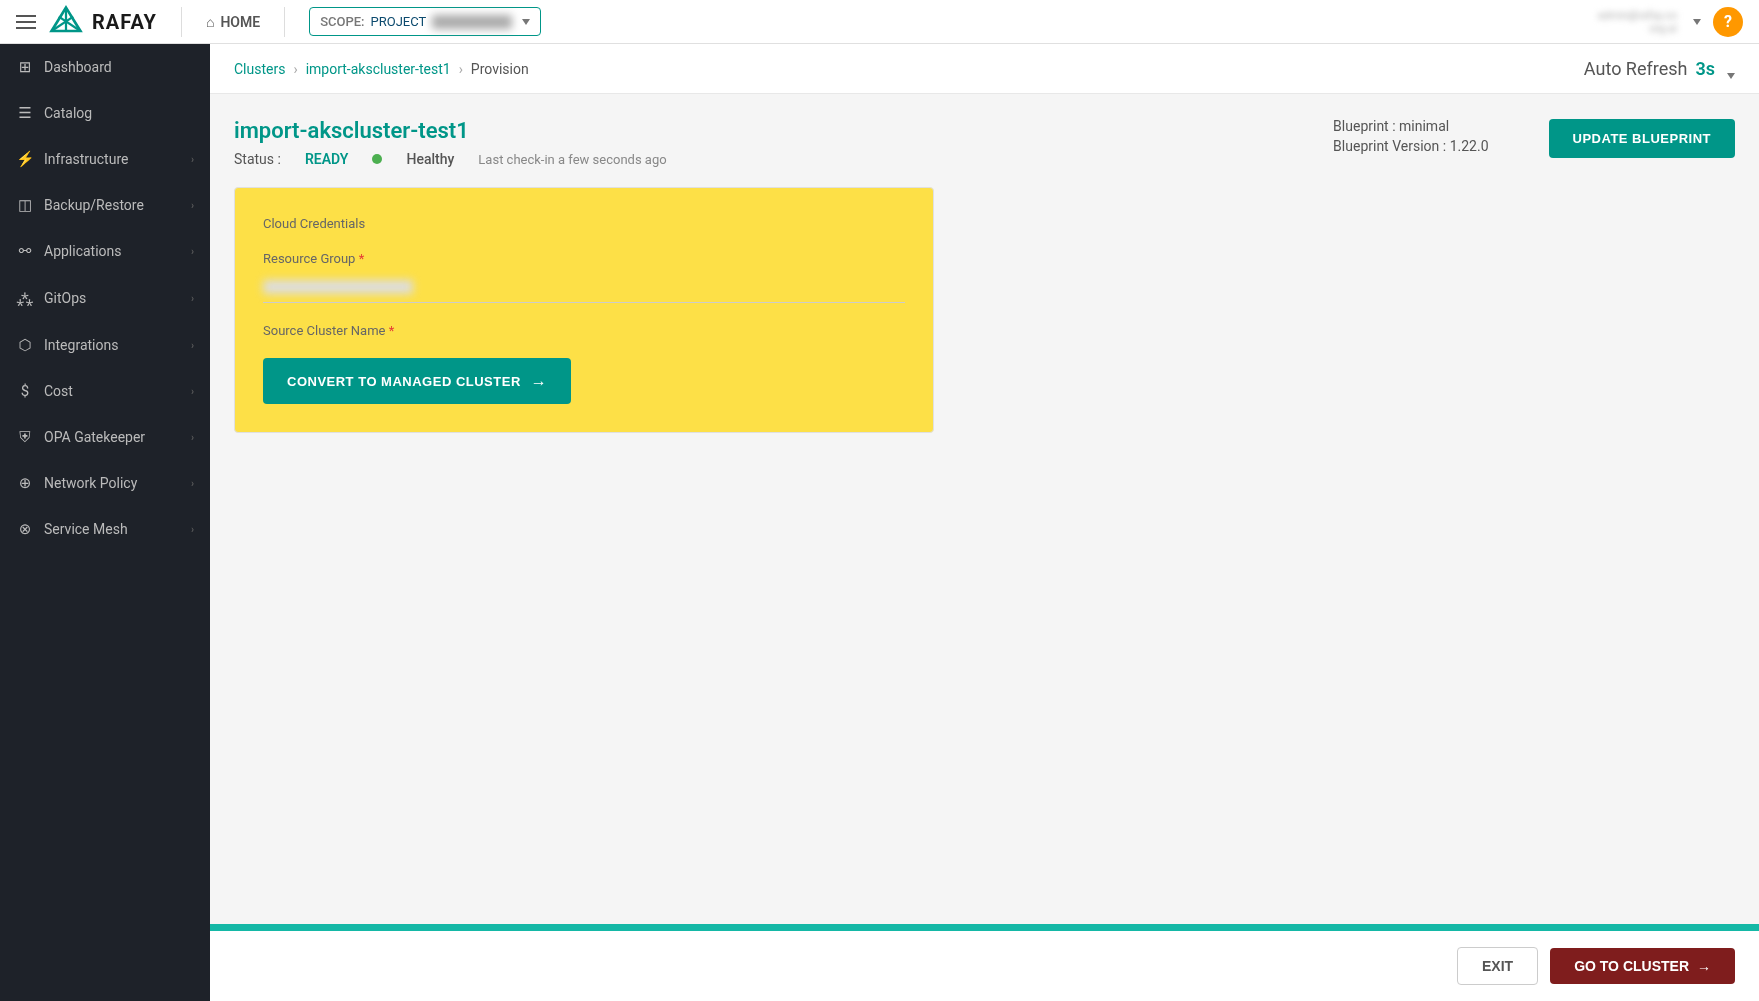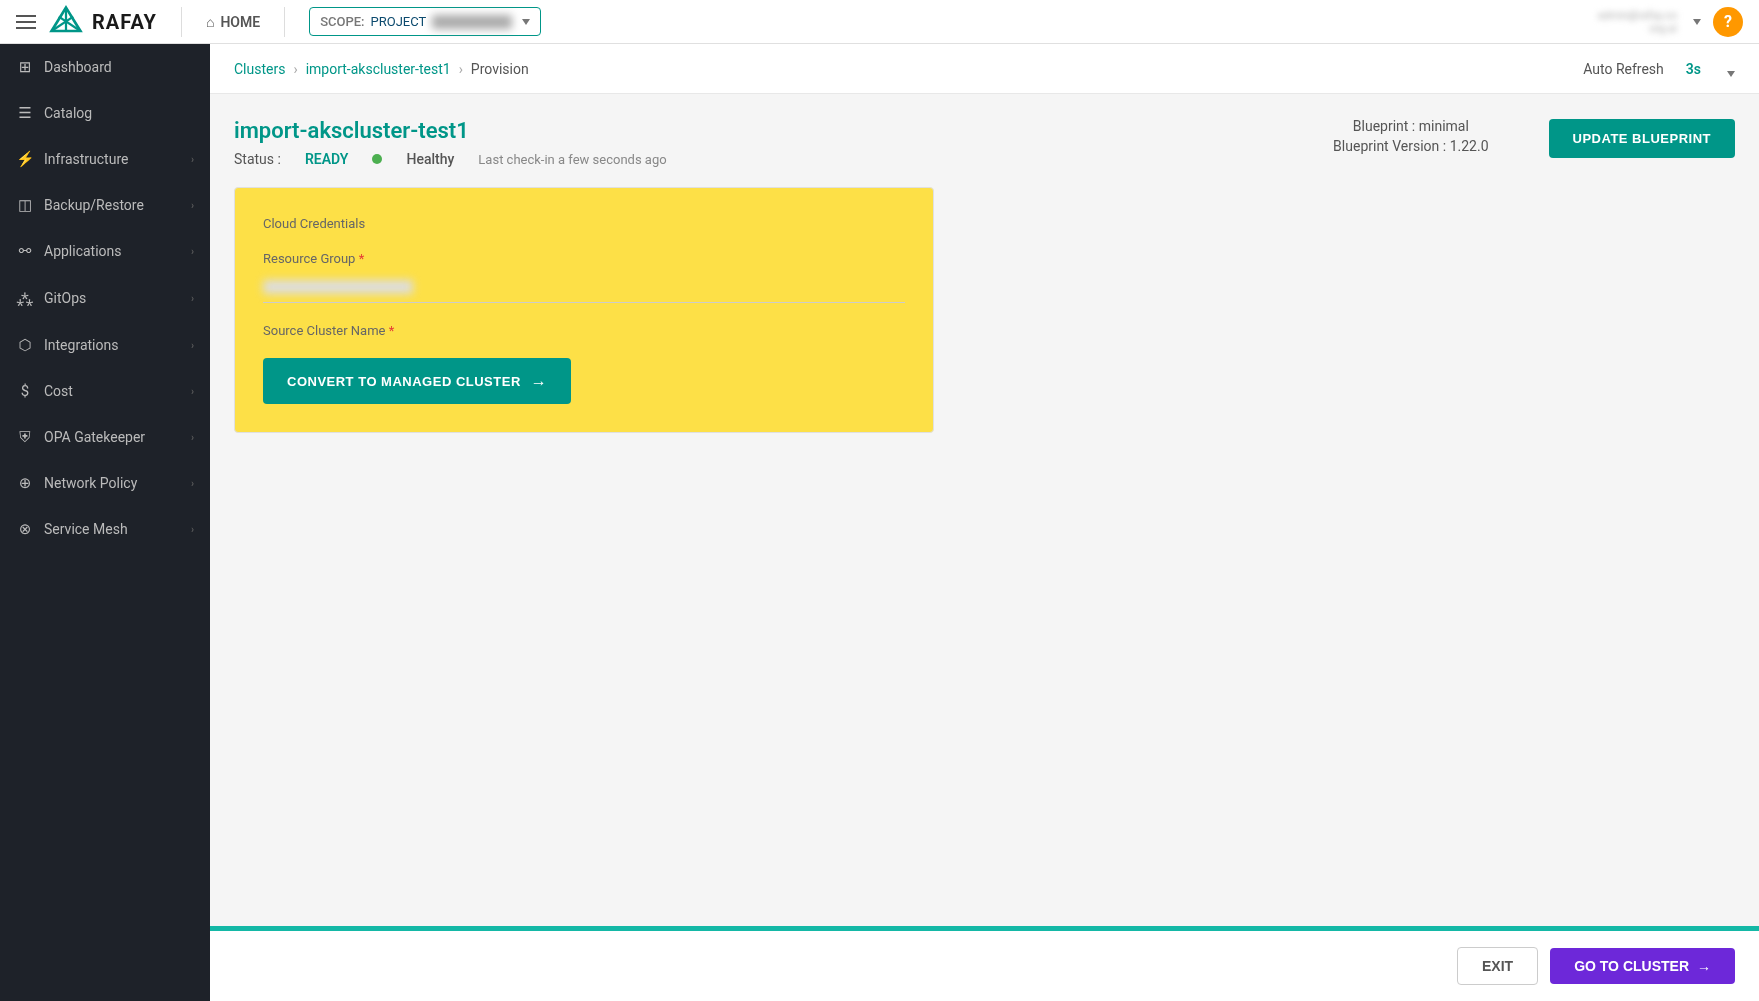--- a/index.html
+++ b/index.html
@@ -55,41 +55,41 @@
     
     .breadcrumb-bar {
       background: #fff; border-bottom: 1px solid #e8e8e8;
       padding: 0 24px; height: 50px; display: flex; align-items: center; justify-content: space-between;
       flex-shrink: 0;
     }
     .breadcrumb { display: flex; align-items: center; gap: 8px; font-size: 14px; }
     .breadcrumb-link { color: #009688; cursor: pointer; text-decoration: none; }
     .breadcrumb-separator { color: #aaa; }
     .breadcrumb-current { color: #555; }
-    .auto-refresh { display: flex; align-items: flex-end; gap: 22px; font-size: 14px; color: #555; cursor: pointer; }
+    .auto-refresh { display: flex; align-items: flex-end; gap: 8px; font-size: 18px; color: #555; cursor: pointer; }
     .auto-refresh-value { color: #009688; font-weight: 600; }
 
     
     .page-body { flex: 1; padding: 24px; overflow-y: auto; background: #f5f5f5; }
 
     
     .cluster-header {
       display: flex; align-items: flex-start; justify-content: space-between;
       margin-bottom: 20px;
     }
     .cluster-info { }
     .cluster-name { font-size: 22px; font-weight: 600; color: #009688; margin-bottom: 8px; }
     .cluster-status { display: flex; align-items: center; gap: 24px; font-size: 14px; }
     .status-label { color: #555; }
     .status-value { color: #009688; font-weight: 600; }
     .health-dot { width: 10px; height: 10px; border-radius: 50%; background: #4caf50; display: inline-block; }
     .health-text { color: #555; font-weight: 500; }
     .last-checkin { color: #888; font-size: 13px; }
 
-    .blueprint-info { text-align: center; }
+    .blueprint-info { text-align: left; }
     .blueprint-row { font-size: 14px; color: #555; margin-bottom: 4px; }
 
     .blueprint-actions { display: flex; align-items: center; }
     .update-blueprint-btn {
       background: #009688; color: #fff; border: none; padding: 12px 24px;
       font-size: 13px; font-weight: 700; letter-spacing: 0.5px; cursor: pointer;
       border-radius: 4px; text-transform: uppercase;
     }
 
     
@@ -113,30 +113,30 @@
 
     .convert-btn {
       background: #009688; color: #fff; border: none; padding: 14px 24px;
       font-size: 13px; font-weight: 700; letter-spacing: 0.5px; cursor: pointer;
       border-radius: 4px; text-transform: uppercase; display: flex; align-items: center; gap: 10px;
     }
     .arrow-icon { font-size: 16px; }
 
     
     .footer {
-      background: #fff; border-top: 5px solid #14b8a6;
+      background: #fff; border-top: 7px solid #14b8a6;
       padding: 16px 24px; display: flex; justify-content: flex-end; align-items: center; gap: 12px;
       flex-shrink: 0;
     }
     .exit-btn {
       background: #fff; color: #555; border: 1px solid #ccc; padding: 10px 24px;
       font-size: 14px; font-weight: 600; cursor: pointer; border-radius: 4px;
     }
     .goto-cluster-btn {
-      background: #6d28d9; color: #fff; border: none; padding: 10px 24px;
+      background: #7f1d1d; color: #fff; border: none; padding: 10px 24px;
       font-size: 14px; font-weight: 600; cursor: pointer; border-radius: 4px;
       display: flex; align-items: center; gap: 8px;
     }
 
     
     .rafay-logo-svg { width: 36px; height: 36px; }
   </style>
 </head>
 <body>
 

